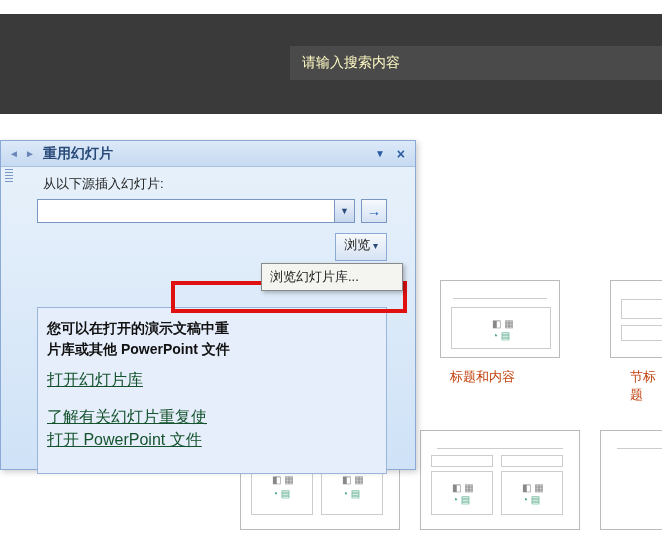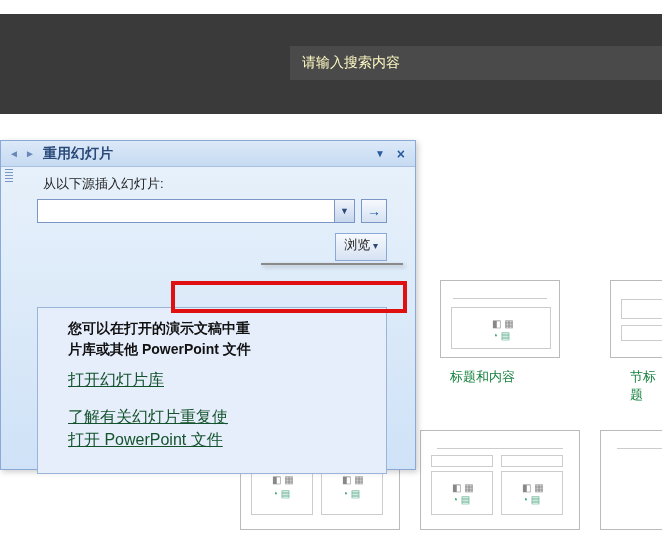--- a/index.html
+++ b/index.html
@@ -41,21 +41,21 @@
     left: 0; top: 0;
     width: 622px; height: 438px;
   }
   .thumb {
     position: absolute;
     border: 1px solid #bbb;
     background: #fff;
   }
   .thumb-row1a { left: 400px; top: 160px; width: 120px; height: 78px; }
   .thumb-row1b { left: 570px; top: 160px; width: 120px; height: 78px; }
-  .thumb-label { position: absolute; font-size: 13px; color: #15803d; }
+  .thumb-label { position: absolute; font-size: 13px; color: #c2410c; }
   .lbl1 { left: 410px; top: 248px; }
   .lbl2 { left: 590px; top: 248px; }
   .thumb-row2a { left: 200px; top: 310px; width: 160px; height: 100px; }
   .thumb-row2b { left: 380px; top: 310px; width: 160px; height: 100px; }
   .thumb-row2c { left: 560px; top: 310px; width: 160px; height: 100px; }
   .thumb-inner {
     position: absolute;
     border: 1px solid #ccc;
     background: #fff;
   }
@@ -221,21 +221,21 @@
   .tp-dropdown-item.hover {
     background: linear-gradient(to bottom, #ffe9a8, #ffd66a);
     border: 1px solid #e0b040;
     padding: 3px 7px;
   }
   
   .tp-info {
     margin-top: 46px;
     border: 1px solid #9ab4da;
     background: #e6eefb;
-    padding: 10px 14px 22px 30px;
+    padding: 10px 14px 22px 9px;
   }
   .tp-info-text {
     color: #111;
     font-size: 14px;
     font-weight: bold;
     line-height: 1.5;
     margin-bottom: 10px;
   }
   .tp-link {
     color: #14532d;
@@ -343,16 +343,17 @@
         <span>您可以在打开的演示文稿中重</span><br>
         <span>片库或其他 PowerPoint 文件</span>
       </div>
       <a class="tp-link">打开幻灯片库</a>
       <a class="tp-link sep">了解有关幻灯片重复使</a>
       <a class="tp-link">打开 PowerPoint 文件</a>
     </div>
   </div>
 
   <div class="tp-dropdown">
+    <div class="tp-dropdown-item">浏览幻灯片库...</div>
   </div>
 
   <div class="red-box red-main"></div>
 </div>
 
 </body></html>

